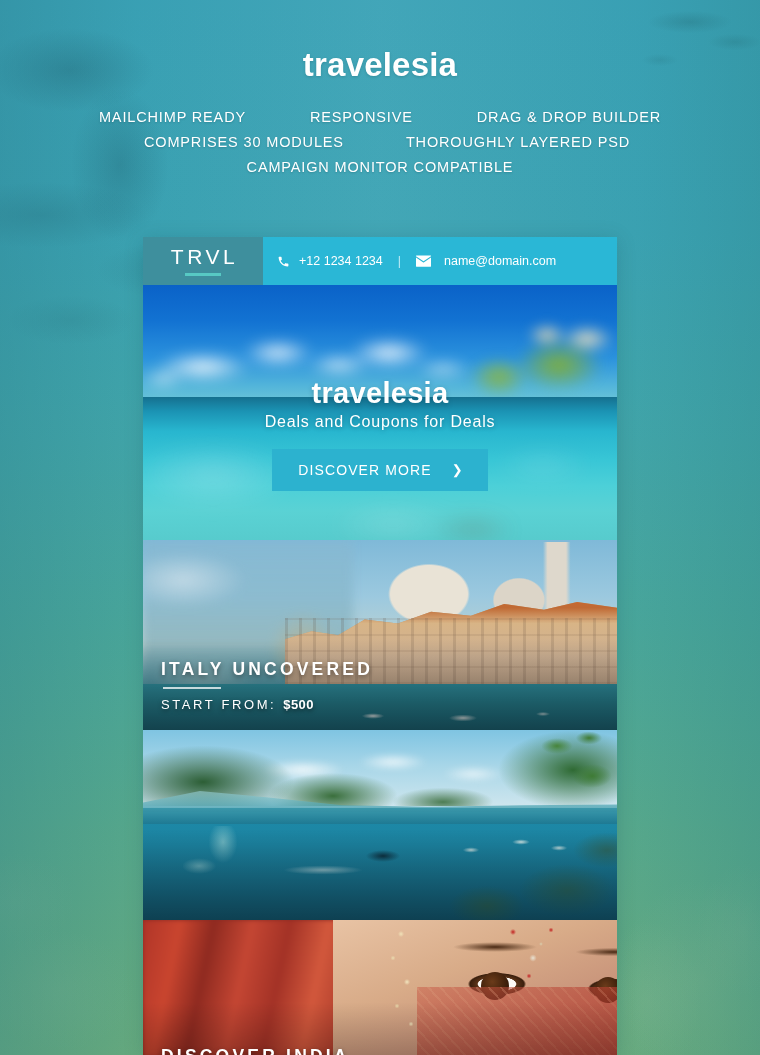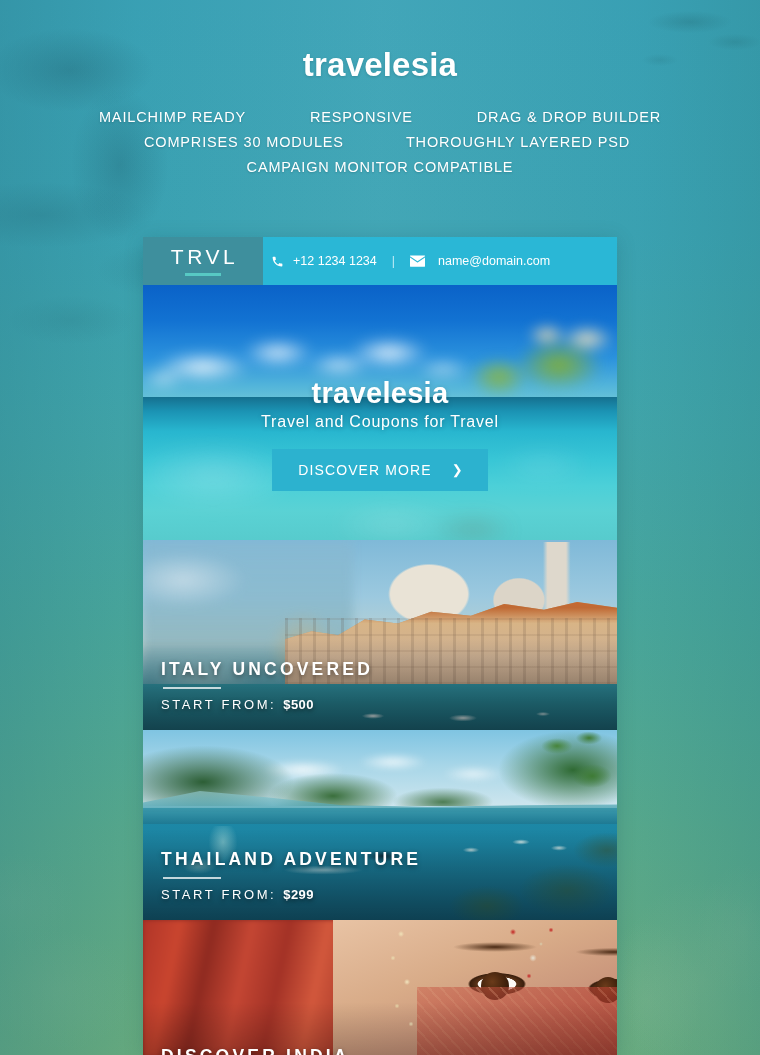--- a/index.html
+++ b/index.html
@@ -90,21 +90,21 @@
   }
   .logo-text {
     color:#ffffff; font-size:21px; letter-spacing:3.5px;
     font-weight:400; line-height:1; padding-left:3px;
   }
   .logo-rule {
     width:36px; height:3px; background:#57c9c4; margin-top:6px;
   }
   .contact-block {
     flex:1; background:#2ab7d6; display:flex; align-items:center;
-    padding-left:8px; color:#ffffff; font-size:12.5px;
+    padding-left:14px; color:#ffffff; font-size:12.5px;
   }
   .contact-item { display:flex; align-items:center; }
   .contact-icon { display:inline-flex; margin-right:9px; }
   .contact-sep { margin:0 15px; color:#bdeaf5; }
   .contact-mail-gap { margin-left:4px; }
 
   
   .hero {
     position:relative; height:255px; overflow:hidden;
     background:#27b4d2;
@@ -427,21 +427,21 @@
     </div>
 
     <div class="hero">
       <div class="hero-sky"></div>
       <div class="hero-clouds"></div>
       <div class="hero-island"></div>
       <div class="hero-sea"></div>
       <div class="hero-sea-tex"></div>
       <div class="hero-content">
         <div class="hero-title">travelesia</div>
-        <div class="hero-sub">Travel and Coupons for Travel</div>
+        <div class="hero-sub">Deals and Coupons for Deals</div>
         <button class="hero-btn">
           <span>DISCOVER MORE</span>
           <span class="chev">❯</span>
         </button>
       </div>
     </div>
 
     <div class="card">
       <div class="img-italy">
         <div class="italy-sky"></div>
@@ -468,27 +468,20 @@
         <div class="thai-clouds"></div>
         <div class="thai-hills"></div>
         <div class="thai-palms"></div>
         <div class="thai-under"></div>
         <div class="thai-waterline"></div>
         <div class="thai-coral"></div>
         <div class="thai-diver"></div>
         <div class="thai-fish"></div>
       </div>
       <div class="card-shade"></div>
-      <div class="card-caption">
-        <div class="card-title">THAILAND ADVENTURE</div>
-        <div class="card-rule"></div>
-        <div class="card-price">
-          <span>START FROM:</span><b>$299</b>
-        </div>
-      </div>
     </div>
 
     <div class="card card-india">
       <div class="img-india">
         <div class="india-cloth"></div>
         <div class="india-face"></div>
         <div class="india-brow1"></div>
         <div class="india-eye1"></div>
         <div class="india-pupil1"></div>
         <div class="india-brow2"></div>

